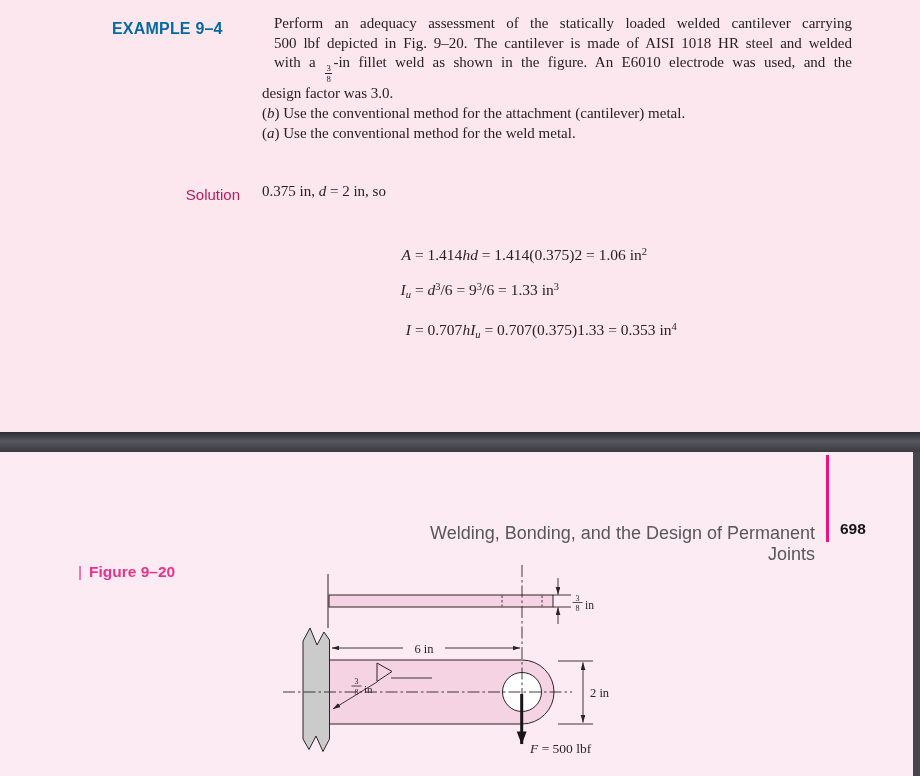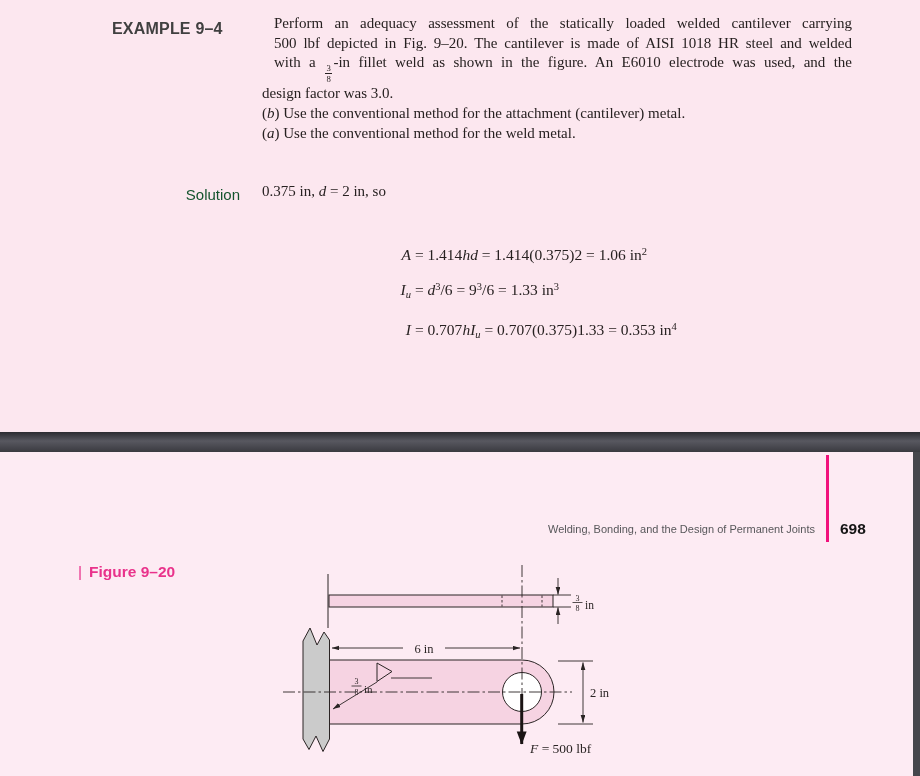--- a/index.html
+++ b/index.html
@@ -12,23 +12,23 @@
   .abs{position:absolute;}
   
   .example-panel{left:0;top:0;width:920px;height:432px;background:#fce7ef;}
   .divider-bar{left:0;top:432px;width:920px;height:20px;
     background:linear-gradient(#2c2c31,#585860 45%,#3a3a40);}
   .lower-page{left:0;top:452px;width:920px;height:324px;background:#fdebf3;}
   .edge-strip{left:913px;top:452px;width:7px;height:324px;background:#46464c;}
 
   
   .example-label{left:112px;top:20px;font-family:"Liberation Sans",sans-serif;
-    font-weight:bold;font-size:16px;letter-spacing:.2px;color:#404040;}
+    font-weight:bold;font-size:16px;letter-spacing:.2px;color:#0369a1;}
   .solution-label{left:130px;top:186px;width:110px;text-align:right;
-    font-family:"Liberation Sans",sans-serif;font-size:15px;color:#14532d;}
+    font-family:"Liberation Sans",sans-serif;font-size:15px;color:#be185d;}
 
   
   .problem-text{left:262px;top:14px;width:590px;font-size:15px;line-height:19.7px;}
   .solution-text{left:262px;top:182px;width:590px;font-size:15px;line-height:19.7px;}
   .line{white-space:normal;}
   .just{text-align:justify;text-align-last:justify;margin-left:12px;}
 
   
   .equations{left:262px;top:236px;width:520px;font-size:15.5px;line-height:31px;}
   .eq-row{display:block;}
@@ -37,21 +37,21 @@
 
   .i{font-style:italic;}
   .isub{font-style:italic;font-size:0.68em;vertical-align:-0.32em;}
   .sup{font-size:0.68em;vertical-align:0.52em;}
   .frac{display:inline-flex;flex-direction:column;align-items:center;
     vertical-align:-0.45em;font-size:0.58em;line-height:1.15;margin:0 1px;}
   .frac span:first-child{border-bottom:1px solid currentColor;padding:0 1.5px;}
 
   
   .chapter-title{left:400px;top:523px;width:415px;text-align:right;
-    font-family:"Liberation Sans",sans-serif;font-size:11px;color:#57575a;}
+    font-family:"Liberation Sans",sans-serif;font-size:18px;color:#57575a;}
   .page-rule{left:826px;top:455px;width:3px;height:87px;background:#f1117c;}
   .page-number{left:840px;top:520px;font-family:"Liberation Sans",sans-serif;
     font-weight:bold;font-size:15.5px;color:#141414;}
 
   
   .figure-label{left:78px;top:563px;font-family:"Liberation Sans",sans-serif;
     font-size:15.5px;color:#e9328b;font-weight:bold;}
   .figure-label .bar{font-weight:400;margin-right:7px;}
 
   

